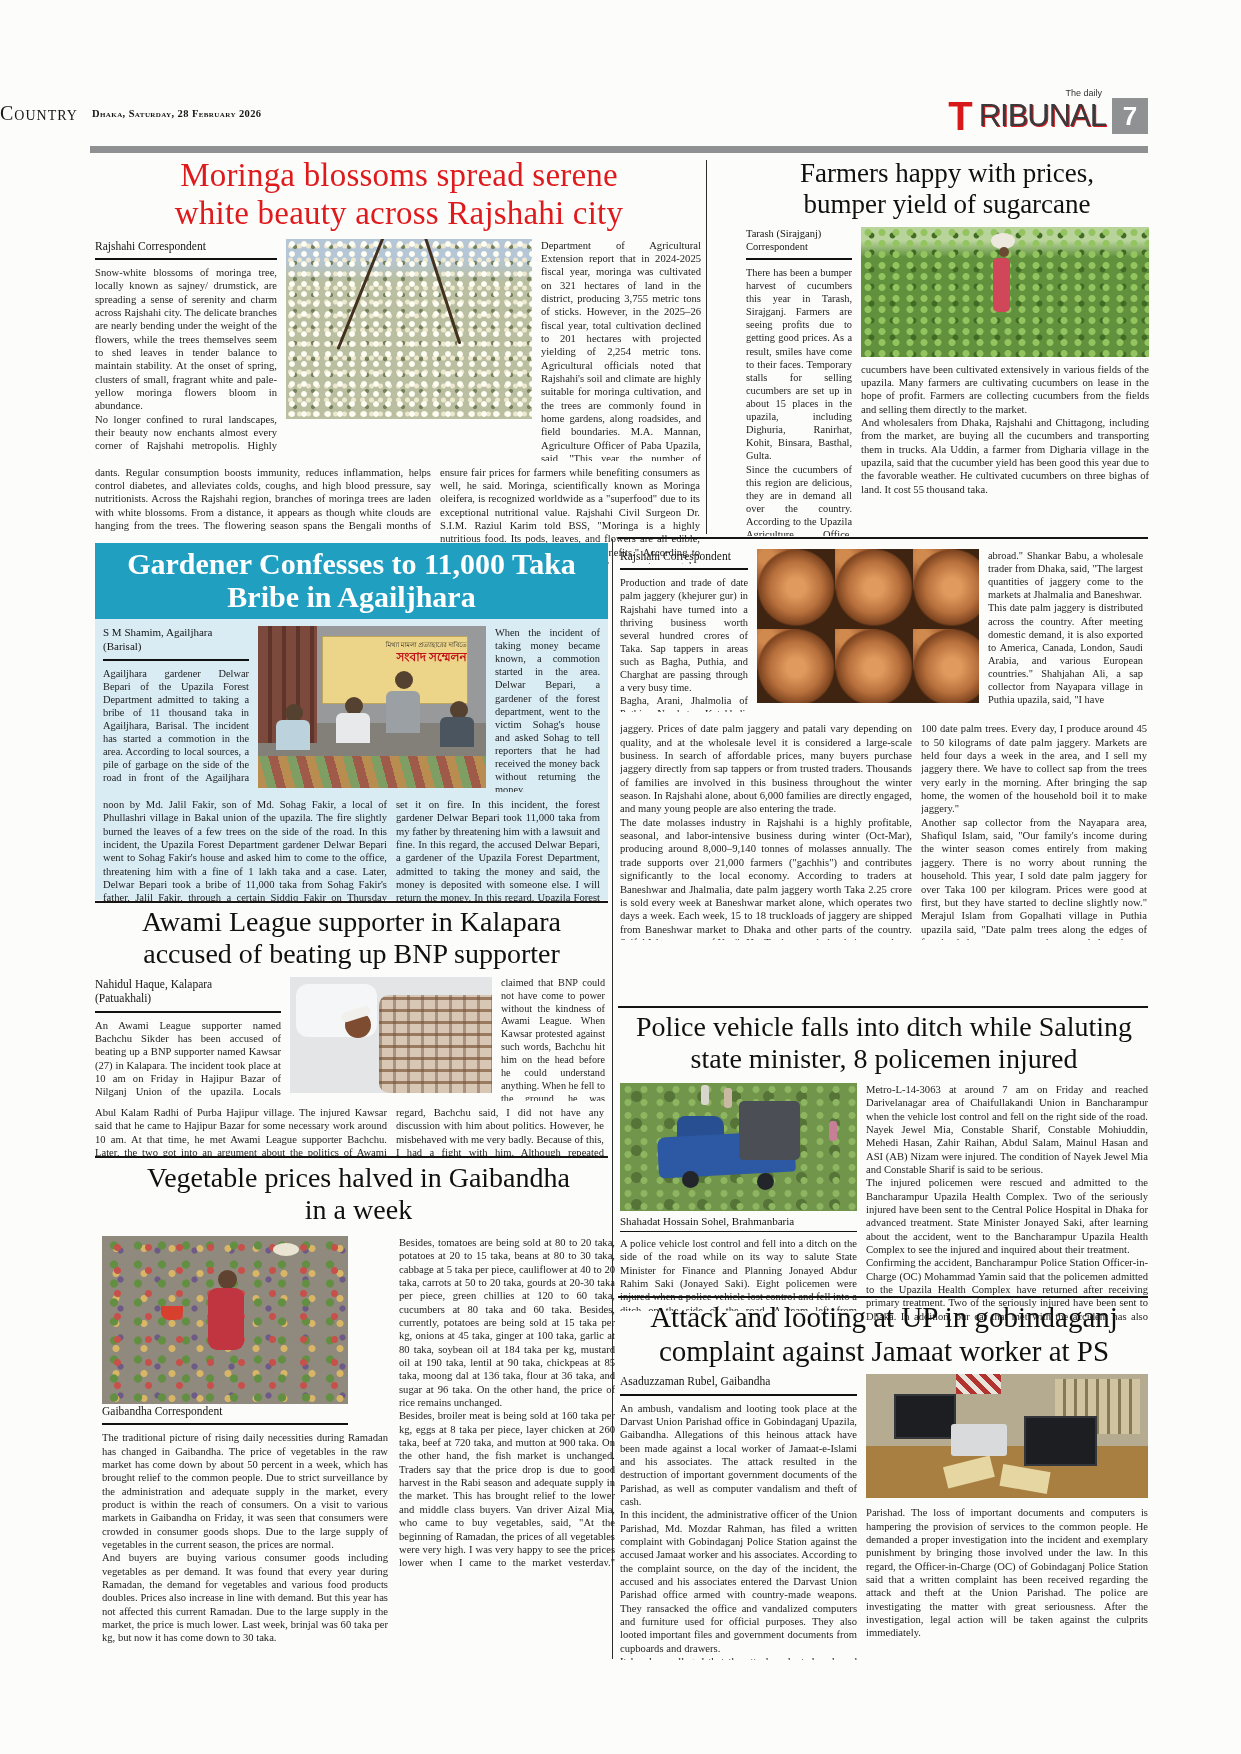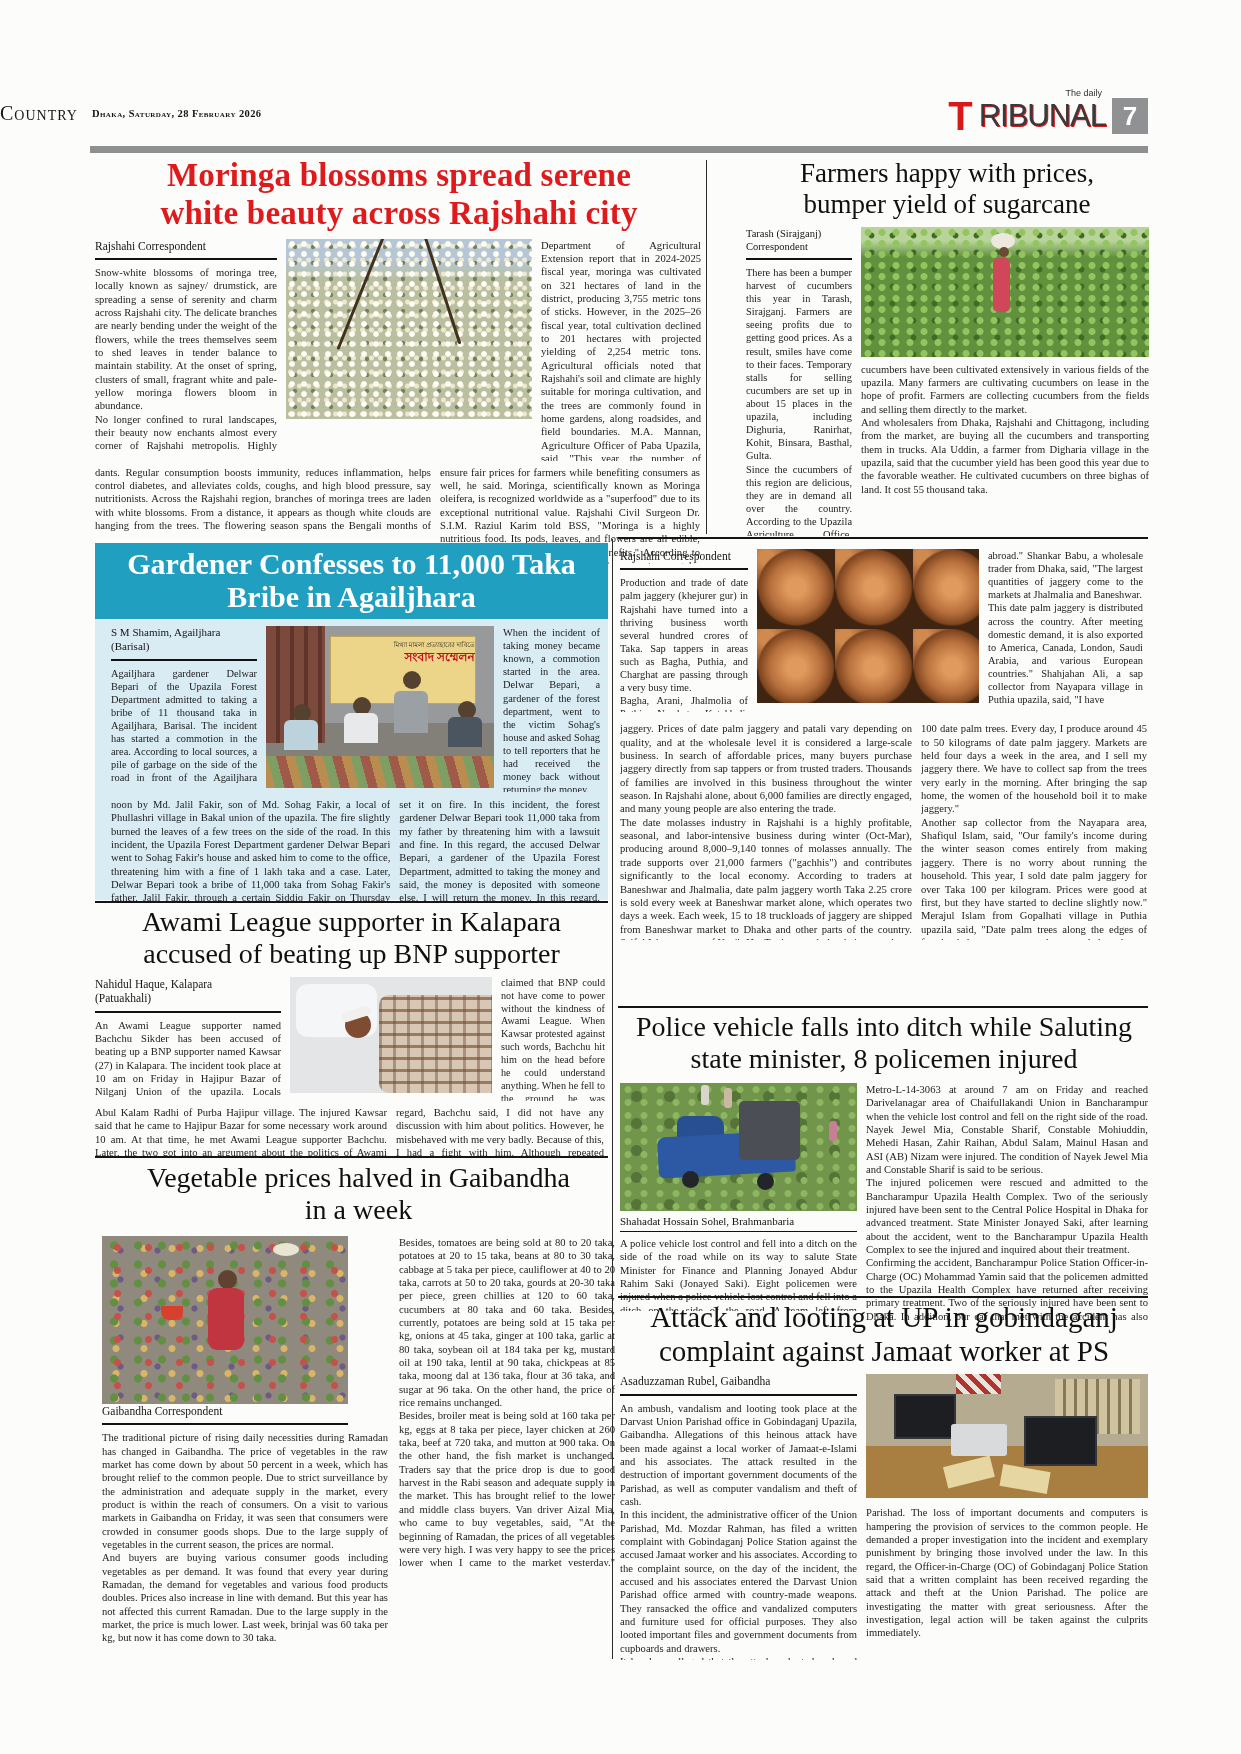--- a/index.html
+++ b/index.html
@@ -3,21 +3,21 @@
 <meta charset="utf-8">
 <style>
   *{margin:0;padding:0;box-sizing:border-box}
   html,body{background:#e9e9e6}
   .page{position:relative;width:1241px;height:1754px;margin:0 auto;background:#fcfcfa;
         font-family:"Liberation Serif",serif;color:#151515;overflow:hidden}
   .abs{position:absolute}
   .bt{font-size:10.6px;line-height:1.26;text-align:justify;white-space:pre-line;overflow:hidden;color:#1c1c1c}
   .row{display:flex;gap:9px}
   .hl{text-align:center;white-space:pre-line;line-height:1.16;font-weight:normal;color:#101010}
-  .hl-red{color:#df1a1d;font-weight:bold;font-size:33px;letter-spacing:.2px}
+  .hl-red{color:#df1a1d;font-weight:normal;font-size:33px;letter-spacing:.2px}
   .hl-black{font-size:27px}
   .byline{font-size:11.5px;line-height:1.25;border-bottom:2px solid #111;padding-bottom:5px;margin-bottom:6px;white-space:pre-line}
   .caption{font-size:11px;padding:4px 0 4px 0;border-bottom:1.5px solid #111;margin-bottom:5px}
   .vline{position:absolute;width:1px;background:#2b2b2b}
   .hline{position:absolute;height:2px;background:#151515}
   .gray-rule{position:absolute;height:7px;background:#8e9092}
   
   .header-date{font-size:10.5px;font-weight:bold;font-variant:small-caps;letter-spacing:.4px}
   .header-section{font-size:20px;font-weight:normal;font-variant:small-caps;letter-spacing:1px;text-align:left;width:100%}
   .masthead{text-align:right}
@@ -154,21 +154,21 @@
         </div>
         <div class="bt" style="height:174px;margin-top:6px">cucumbers have been cultivated extensively in various fields of the upazila. Many farmers are cultivating cucumbers on lease in the hope of profit. Farmers are collecting cucumbers from the fields and selling them directly to the market.
 And wholesalers from Dhaka, Rajshahi and Chittagong, including from the market, are buying all the cucumbers and transporting them in trucks. Ala Uddin, a farmer from Digharia village in the upazila, said that the cucumber yield has been good this year due to the favorable weather. He cultivated cucumbers on three bighas of land. It cost 55 thousand taka.</div>
       </div>
     </div>
   </div>
 
   <div class="abs gardener-bg" style="left:95px;top:543px;width:513px;height:357px;padding:0 0 6px 0">
     <div class="banner">Gardener Confesses to 11,000 Taka
 Bribe in Agailjhara</div>
-    <div style="padding:7px 8px 0 16px">
+    <div style="padding:7px 8px 0 8px">
       <div class="row">
         <div style="width:146px;flex:none">
           <div class="byline" style="font-size:11px">S M Shamim, Agailjhara
 (Barisal)</div>
           <div class="bt" style="height:118px;font-size:10.4px">Agailjhara gardener Delwar Bepari of the Upazila Forest Department admitted to taking a bribe of 11 thousand taka in Agailjhara, Barisal. The incident has started a commotion in the area. According to local sources, a pile of garbage on the side of the road in front of the Agailjhara filling station on the Gournadi-Agailjhara-Gopalganj highway was set on fire on Wednesday after-</div>
         </div>
         <div class="ph ph-press" style="width:228px;height:162px">
           <div class="pr-window"></div>
           <div class="pr-banner">
             <div class="pr-banner-l1">মিথ্যা মামলা প্রত্যাহারের দাবিতে</div>

